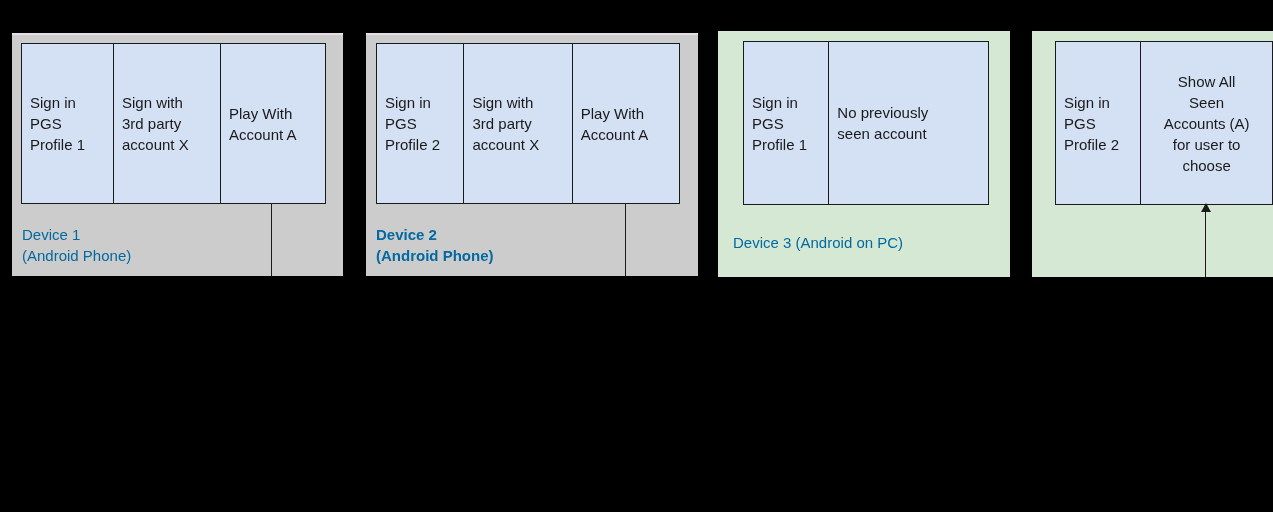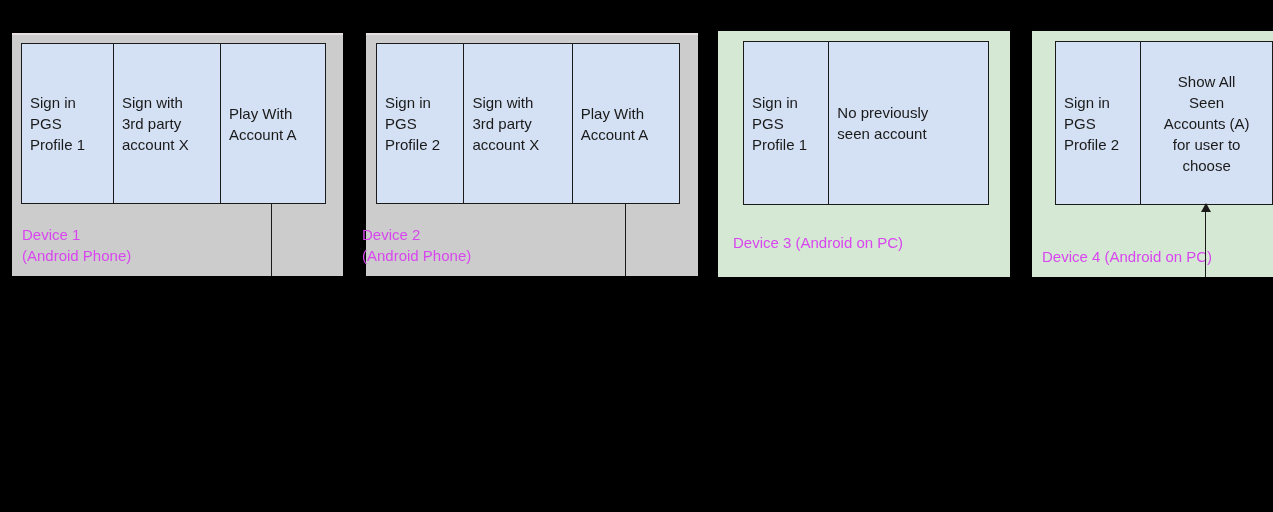--- a/index.html
+++ b/index.html
@@ -60,21 +60,21 @@
   }
   .cell:last-child { border-right: none; }
   .cell.align-left   { justify-content: flex-start; text-align: left; }
   .cell.align-center { justify-content: center; text-align: center; }
 
   
   .caption {
     position: absolute;
     font-size: 15px;
     line-height: 21px;
-    color: #d946ef;
+    color: #0369a1;
     white-space: pre-line;
     z-index: 3;
   }
 
   
   .footer-divider {
     position: absolute;
     width: 1px;
     background: #1a1a1a;
   }
@@ -124,21 +124,21 @@
   <div class="screen" style="left:376px; top:43px; width:304px; height:161px;">
     <div class="cell align-left" style="width: 88px; white-space: pre-line;">Sign in
 PGS
 Profile 2</div>
     <div class="cell align-left" style="width: 109px; white-space: pre-line;">Sign with
 3rd party
 account X</div>
     <div class="cell align-left" style="width: 107px; white-space: pre-line;">Play With
 Account A</div>
   </div>
-  <div class="caption" style="left: 362px; top: 224px; width: 240px; white-space: pre-line;">Device 2
+  <div class="caption" style="left: 376px; top: 224px; width: 240px; white-space: pre-line; font-weight: bold;">Device 2
 (Android Phone)</div>
 
   <div class="device green" style="left:718px; top:31px; width:292px; height:246px;"></div>
   <div class="screen" style="left:743px; top:41px; width:246px; height:164px;">
     <div class="cell align-left" style="width: 86px; white-space: pre-line;">Sign in
 PGS
 Profile 1</div>
     <div class="cell align-left" style="width: 160px; white-space: pre-line;">No previously
 seen account</div>
   </div>
@@ -148,18 +148,17 @@
   <div class="screen" style="left:1055px; top:41px; width:218px; height:164px;">
     <div class="cell align-left" style="width: 86px; white-space: pre-line;">Sign in
 PGS
 Profile 2</div>
     <div class="cell align-center" style="width: 132px; white-space: pre-line;">Show All
 Seen
 Accounts (A)
 for user to
 choose</div>
   </div>
-  <div class="caption" style="left: 1042px; top: 246px; width: 230px; white-space: pre-line;">Device 4 (Android on PC)</div>
 
   <div class="arrow-shaft" style="left:1205px; top:210px; height:67px;"></div>
   <div class="arrow-head" style="left:1201px; top:203px;"></div>
 
 </div>
 
 </body></html>

